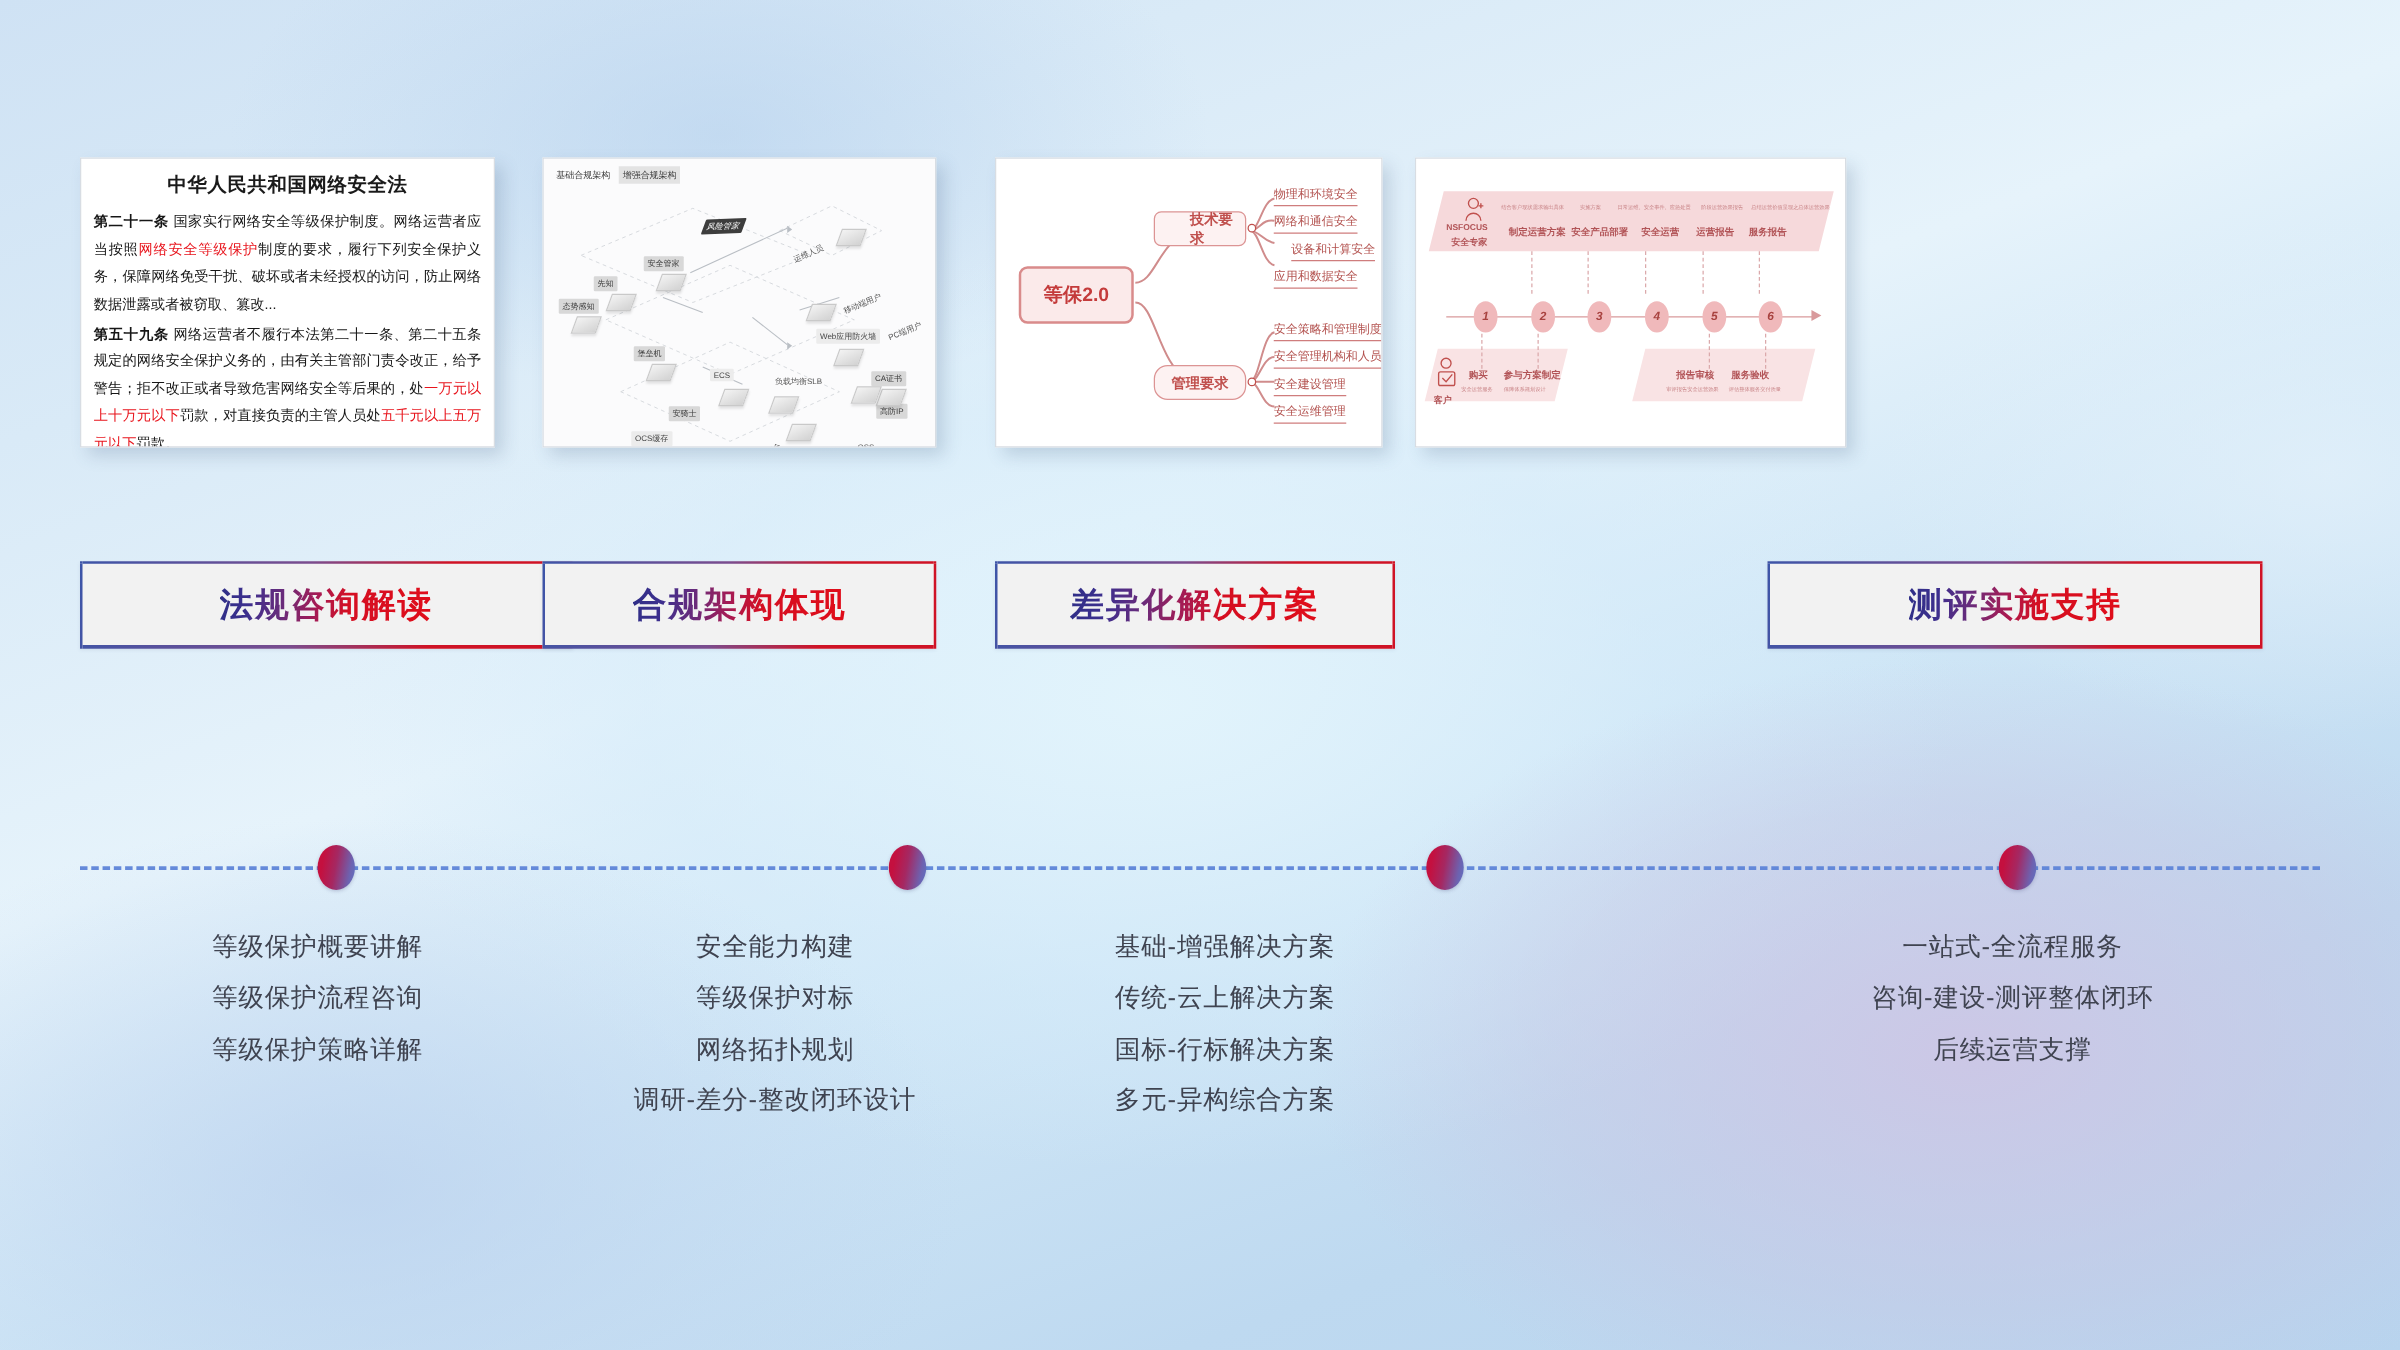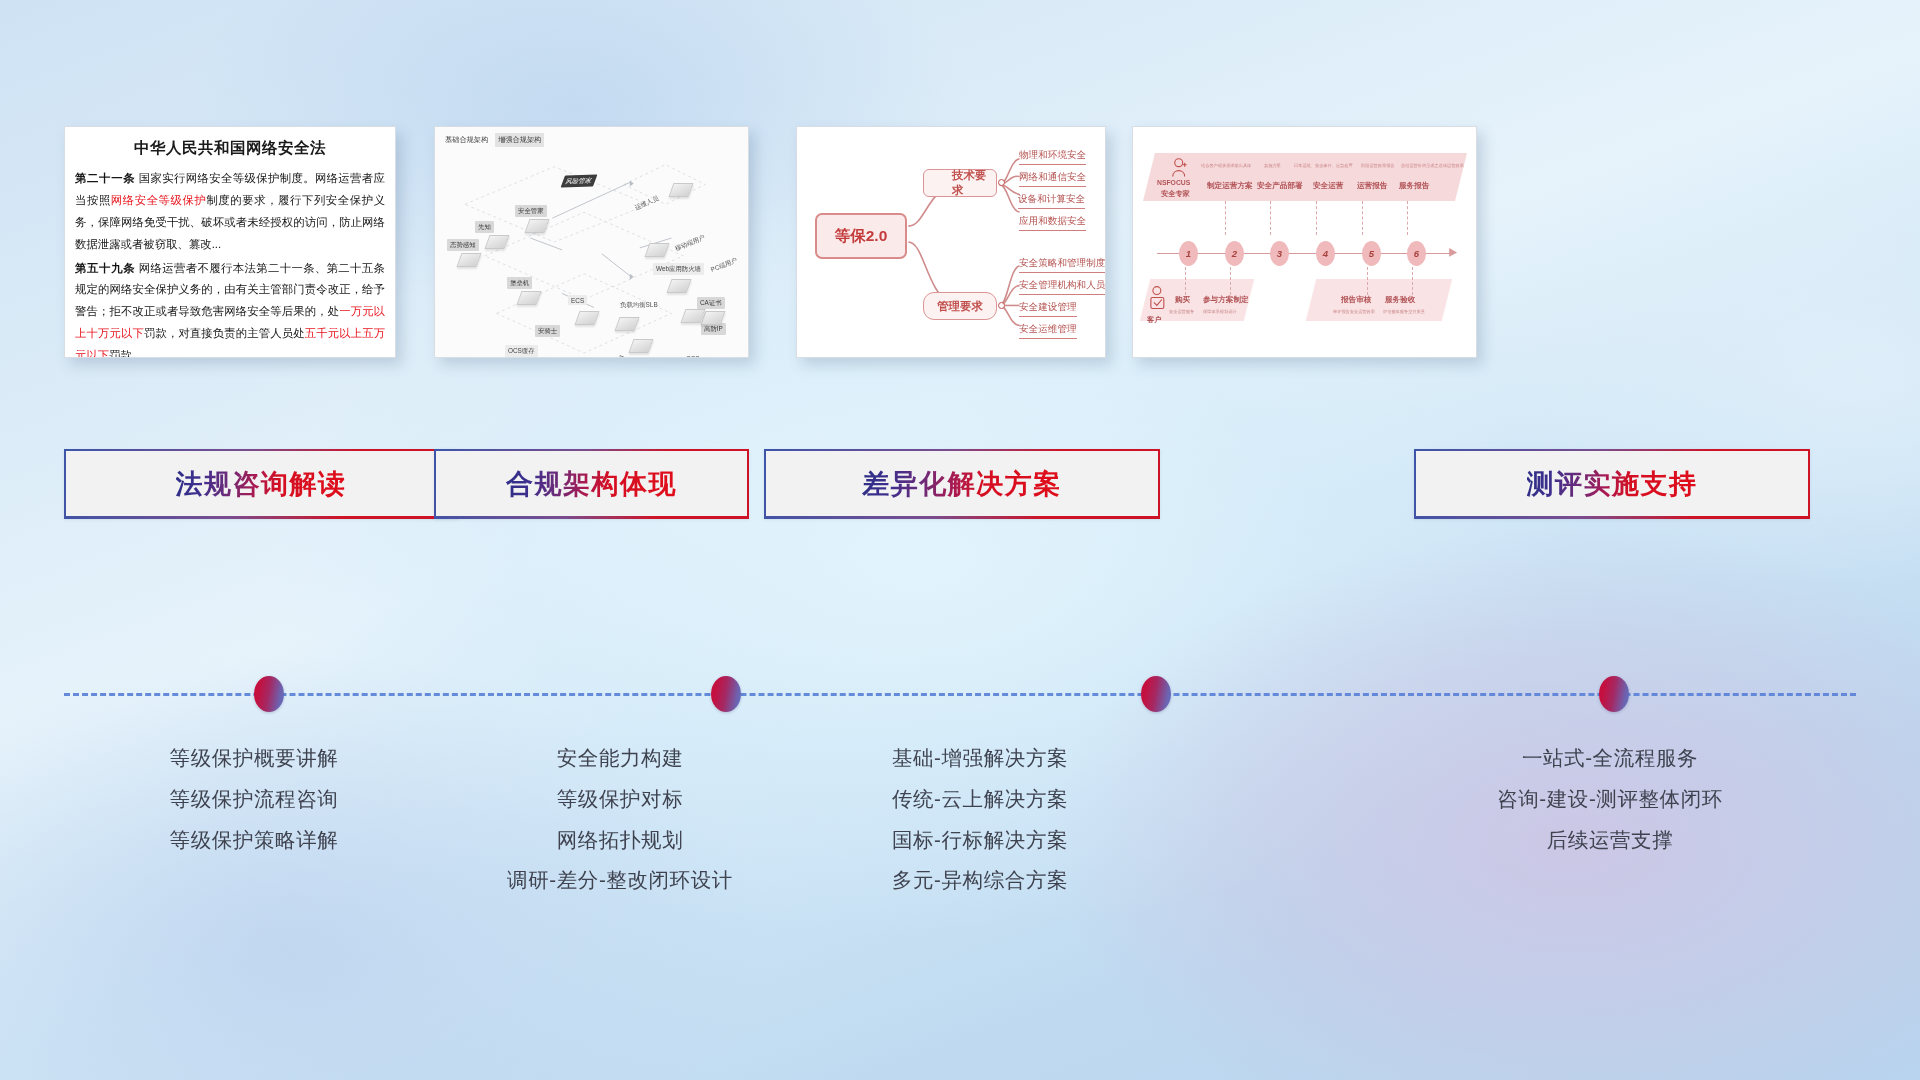--- a/index.html
+++ b/index.html
@@ -159,21 +159,21 @@
     letter-spacing: 1.5px;
     background: linear-gradient(95deg, #2f2f87 0%, #3d2f8e 14%, #6b2b7a 30%, #a81a52 46%, #d50f22 60%, #e00d1a 100%);
     -webkit-background-clip: text;
     background-clip: text;
     color: transparent;
     -webkit-text-fill-color: transparent;
     white-space: nowrap;
   }
   #hdr-1 { left: 64px;   width: 394px; }
   #hdr-2 { left: 434px;  width: 315px; }
-  #hdr-3 { left: 764px;  width: 396px; }
+  #hdr-3 { left: 796px;  width: 320px; }
   #hdr-4 { left: 1414px; width: 396px; }
 
   
   #timeline {
     position: absolute;
     left: 64px; right: 64px; top: 693px;
     height: 0;
     border-top: 3px dashed #5b82d8;
     opacity: .92;
   }
@@ -310,21 +310,21 @@
           <path d="M204,180 C212,180 214,200 224,200"></path>
         </g>
       </svg>
 
       <div class="mind-root">等保2.0</div>
 
       <div class="mind-mid" id="mind-mid-1">技术要求</div>
       <div class="mind-dot" style="left:201px; top:52px;"></div>
       <div class="mind-leaf" style="left:222px; top:22px;">物理和环境安全</div>
       <div class="mind-leaf" style="left:222px; top:44px;">网络和通信安全</div>
-      <div class="mind-leaf" style="left:221px; top:66px;font-family:Liberation Mono, monospace;">设备和计算安全</div>
+      <div class="mind-leaf" style="left:236px; top:66px;font-family:Liberation Mono, monospace;">设备和计算安全</div>
       <div class="mind-leaf" style="left:222px; top:88px;">应用和数据安全</div>
 
       <div class="mind-mid" id="mind-mid-2">管理要求</div>
       <div class="mind-dot" style="left:201px; top:175px;"></div>
       <div class="mind-leaf" style="left:222px; top:130px;">安全策略和管理制度</div>
       <div class="mind-leaf" style="left:222px; top:152px;">安全管理机构和人员</div>
       <div class="mind-leaf" style="left:222px; top:174px;">安全建设管理</div>
       <div class="mind-leaf" style="left:222px; top:196px;">安全运维管理</div>
     </div>
   </div>

